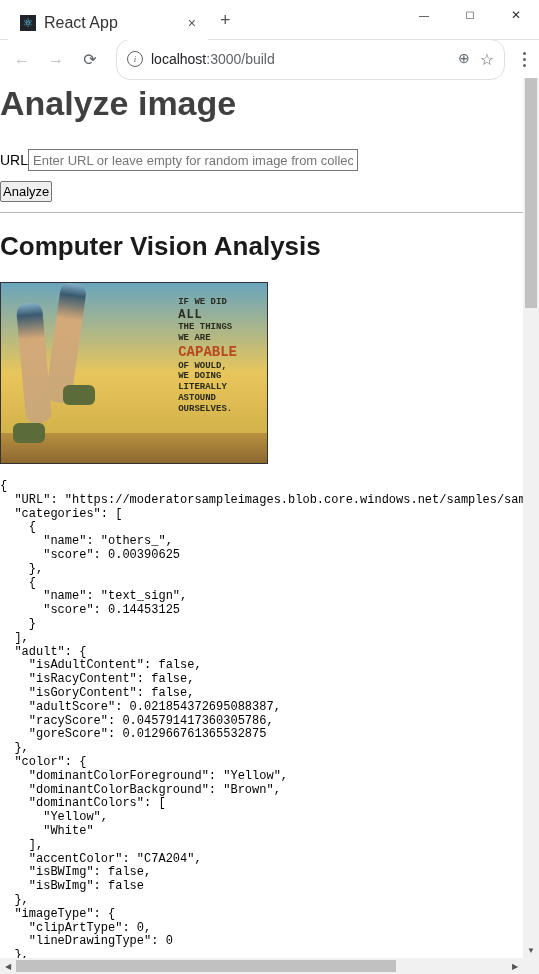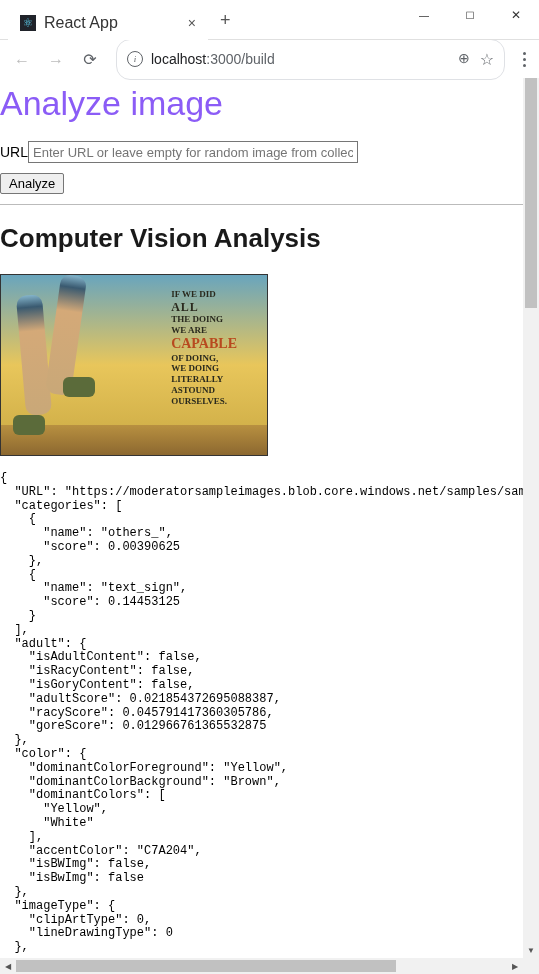--- a/index.html
+++ b/index.html
@@ -153,44 +153,44 @@
     .content {
       height: calc(974px - 78px - 16px);
       overflow: hidden;
       position: relative;
     }
     .page {
       padding: 6px 0 0 0;
     }
     h1 {
       font-size: 34px;
-      font-weight: 400;
-      color: #8b5cf6;
-      margin-bottom: 18px;
+      font-weight: 700;
+      color: #404040;
+      margin-bottom: 26px;
     }
     .url-row {
       margin-bottom: 6px;
     }
     .url-label {
       font-size: 14px;
       color: #000;
     }
     .url-input {
       width: 330px;
       height: 22px;
       font-size: 13px;
       padding: 2px 4px;
       border: 1px solid #767676;
       color: #757575;
     }
     .analyze-btn {
       background: #efefef;
       border: 1px solid #767676;
       border-radius: 2px;
-      padding: 2px 8px;
+      padding: 2px 2px;
       font-size: 13px;
       cursor: pointer;
       margin-top: 4px;
     }
     hr {
       margin-top: 10px;
       margin-bottom: 18px;
       border: none;
       border-top: 1px solid #bbb;
     }
@@ -205,21 +205,21 @@
       height: 182px;
       background: linear-gradient(180deg, #69a5bd 0%, #e8c65b 50%, #c9a842 100%);
       position: relative;
       border: 1px solid #333;
       overflow: hidden;
     }
     .analyzed-image .quote {
       position: absolute;
       right: 30px;
       top: 14px;
-      font-family: Liberation Serif, serif;
+      font-family: Liberation Mono, monospace;
       font-weight: 900;
       font-size: 9px;
       color: #2a2a1e;
       line-height: 1.2;
     }
     .analyzed-image .quote .all {
       font-size: 12px;
       letter-spacing: 1px;
     }
     .analyzed-image .quote .capable {
@@ -377,24 +377,24 @@
     <h2>Computer Vision Analysis</h2>
     <div class="analyzed-image">
       <div class="ground"></div>
       <div class="leg1"></div>
       <div class="leg2"></div>
       <div class="shoe1"></div>
       <div class="shoe2"></div>
       <div class="quote">
         <div>IF WE DID</div>
         <div class="all">ALL</div>
-        <div>THE DOING</div>
+        <div>THE THINGS</div>
         <div>WE ARE</div>
         <div class="capable">CAPABLE</div>
-        <div>OF DOING,</div>
+        <div>OF WOULD,</div>
         <div>WE DOING</div>
         <div>LITERALLY</div>
         <div>ASTOUND</div>
         <div>OURSELVES.</div>
       </div>
     </div>
     <pre class="json-output" id="json-output">{
   "URL": "https://moderatorsampleimages.blob.core.windows.net/samples/sample2.jpg",
   "categories": [
     {

